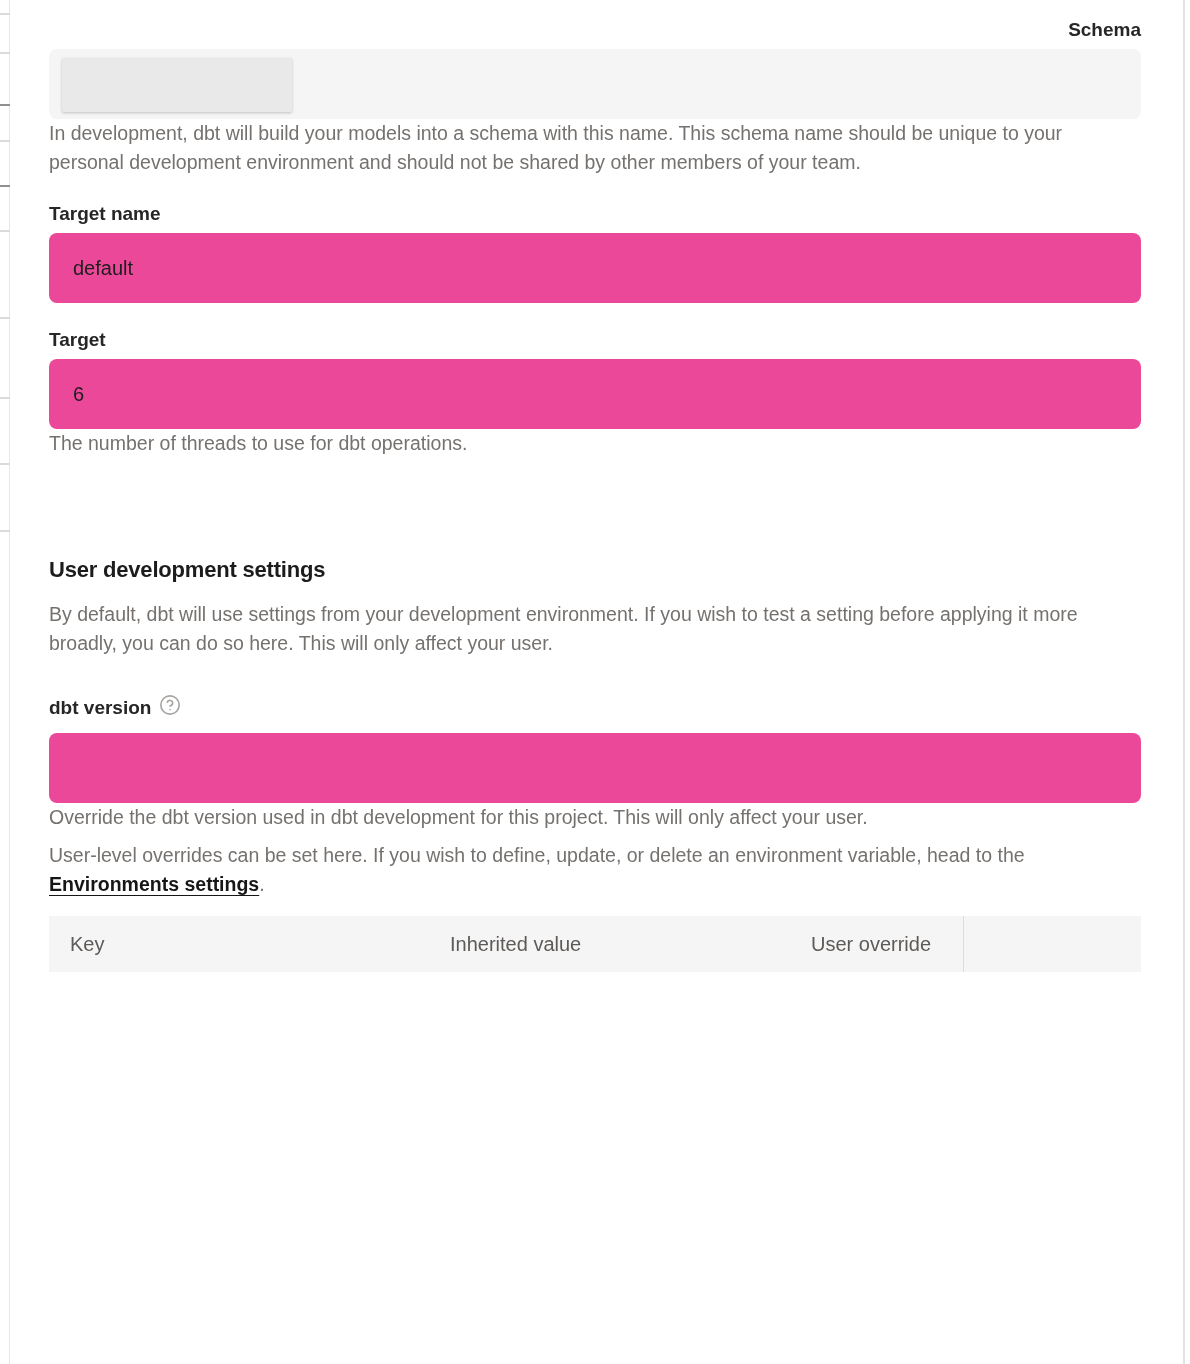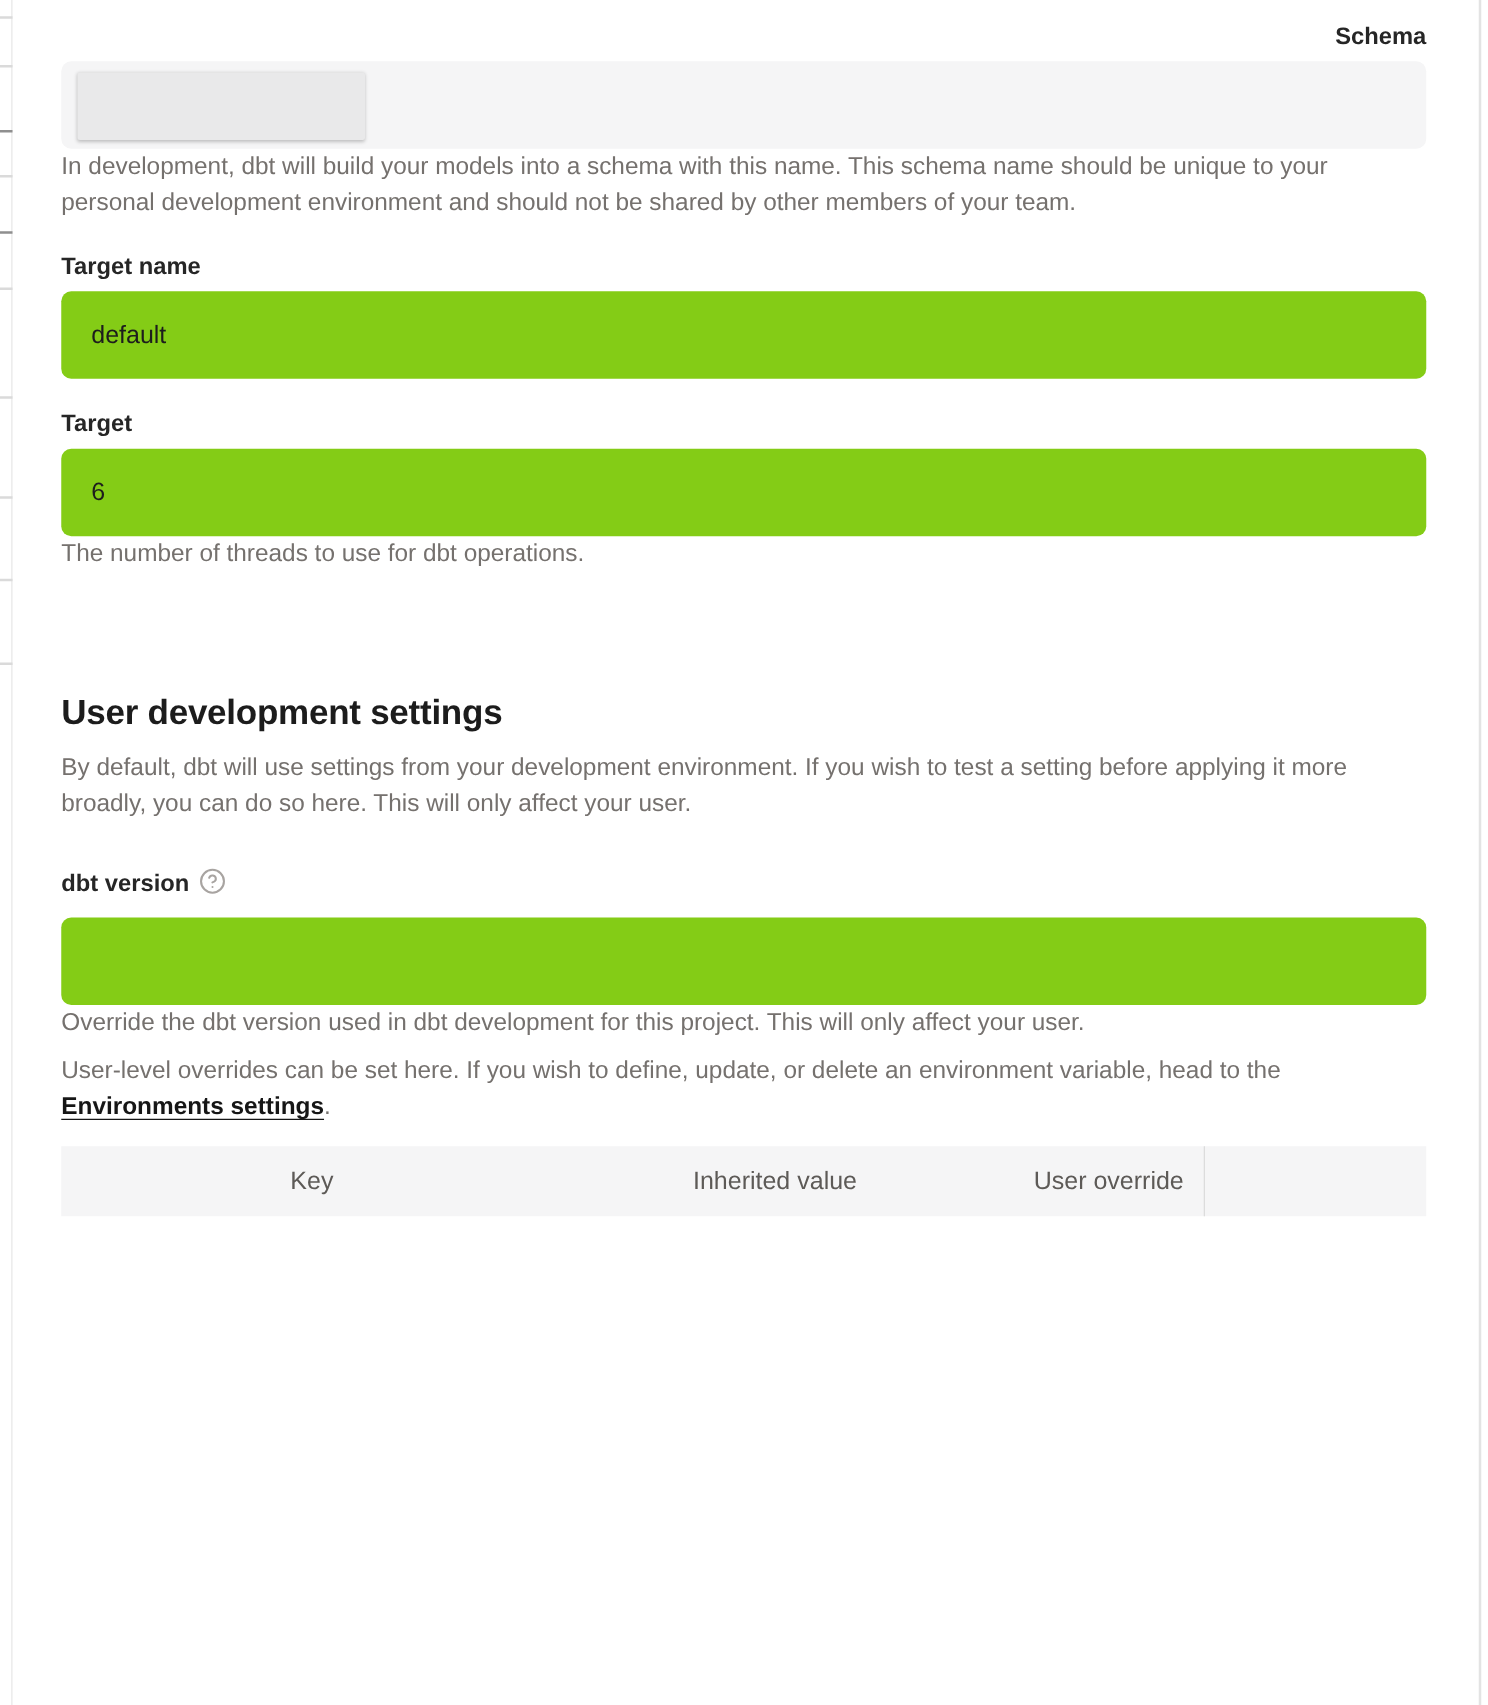--- a/index.html
+++ b/index.html
@@ -31,39 +31,39 @@
   .content {
     position: absolute; left: 49px; top: 0; width: 1092px;
   }
 
   .field-label {
     font-size: 19px; font-weight: 600; color: #262626; line-height: 23px;
   }
   .label-row { display: flex; align-items: center; gap: 8px; }
 
   .text-input {
-    width: 1092px; height: 70px; background: #84cc16; border: none;
+    width: 1092px; height: 70px; background: #ec4899; border: none;
     border-radius: 8px; font-family: inherit; font-size: 20px; color: #1d1d1d;
     padding: 0 24px; outline: none; display: block;
   }
   .input-box {
     width: 1092px; height: 70px; background: #f5f5f6; border-radius: 8px;
     position: relative;
   }
   .redacted {
     position: absolute; left: 13px; top: 9px; width: 230px; height: 54px;
     background: #e9e9ea; border-radius: 2px;
     box-shadow: 0 1px 3px rgba(0,0,0,0.22);
   }
 
   .help-text {
     font-size: 19.5px; line-height: 29px; color: #75716e; font-weight: 400;
   }
 
-  .h1 { font-size: 28px; font-weight: 700; color: #1c1c1c; line-height: 37px; letter-spacing: -0.2px; }
+  .h1 { font-size: 22px; font-weight: 700; color: #1c1c1c; line-height: 37px; letter-spacing: -0.2px; }
   .h2 { font-size: 25px; font-weight: 700; color: #1c1c1c; line-height: 31px; letter-spacing: -0.2px; }
 
   .inline-link {
     color: #161616; font-weight: 600; text-decoration: underline;
     text-underline-offset: 4px; text-decoration-thickness: 1px; cursor: pointer;
   }
 
   
   .mt-schema-label { margin-top: 18px; text-align: right; }
   .mt-input { margin-top: 8px; }
@@ -76,21 +76,21 @@
   .mt-section-2 { margin-top: 95px; }
   .mt-env-para { margin-top: 9px; }
   .mt-table { margin-top: 17px; }
 
   
   .env-table-header {
     display: grid; grid-template-columns: 380px 361px 173px 1fr;
     height: 56px; background: #f5f5f6; align-items: center;
   }
   .env-table-header .cell {
-    font-size: 20px; color: #5d5a57; padding-left: 21px; font-weight: 400; text-align: center;
+    font-size: 20px; color: #5d5a57; padding-left: 21px; font-weight: 400;
   }
   .env-table-header .cell.empty-cell {
     border-left: 1px solid #dcdcdc; height: 56px;
   }
 
   
   .empty-state { text-align: center; }
   .empty-state .icon-wrap { margin-top: 45px; }
   .empty-title {
     margin-top: 30px; font-size: 25px; font-weight: 600; color: #474340;

